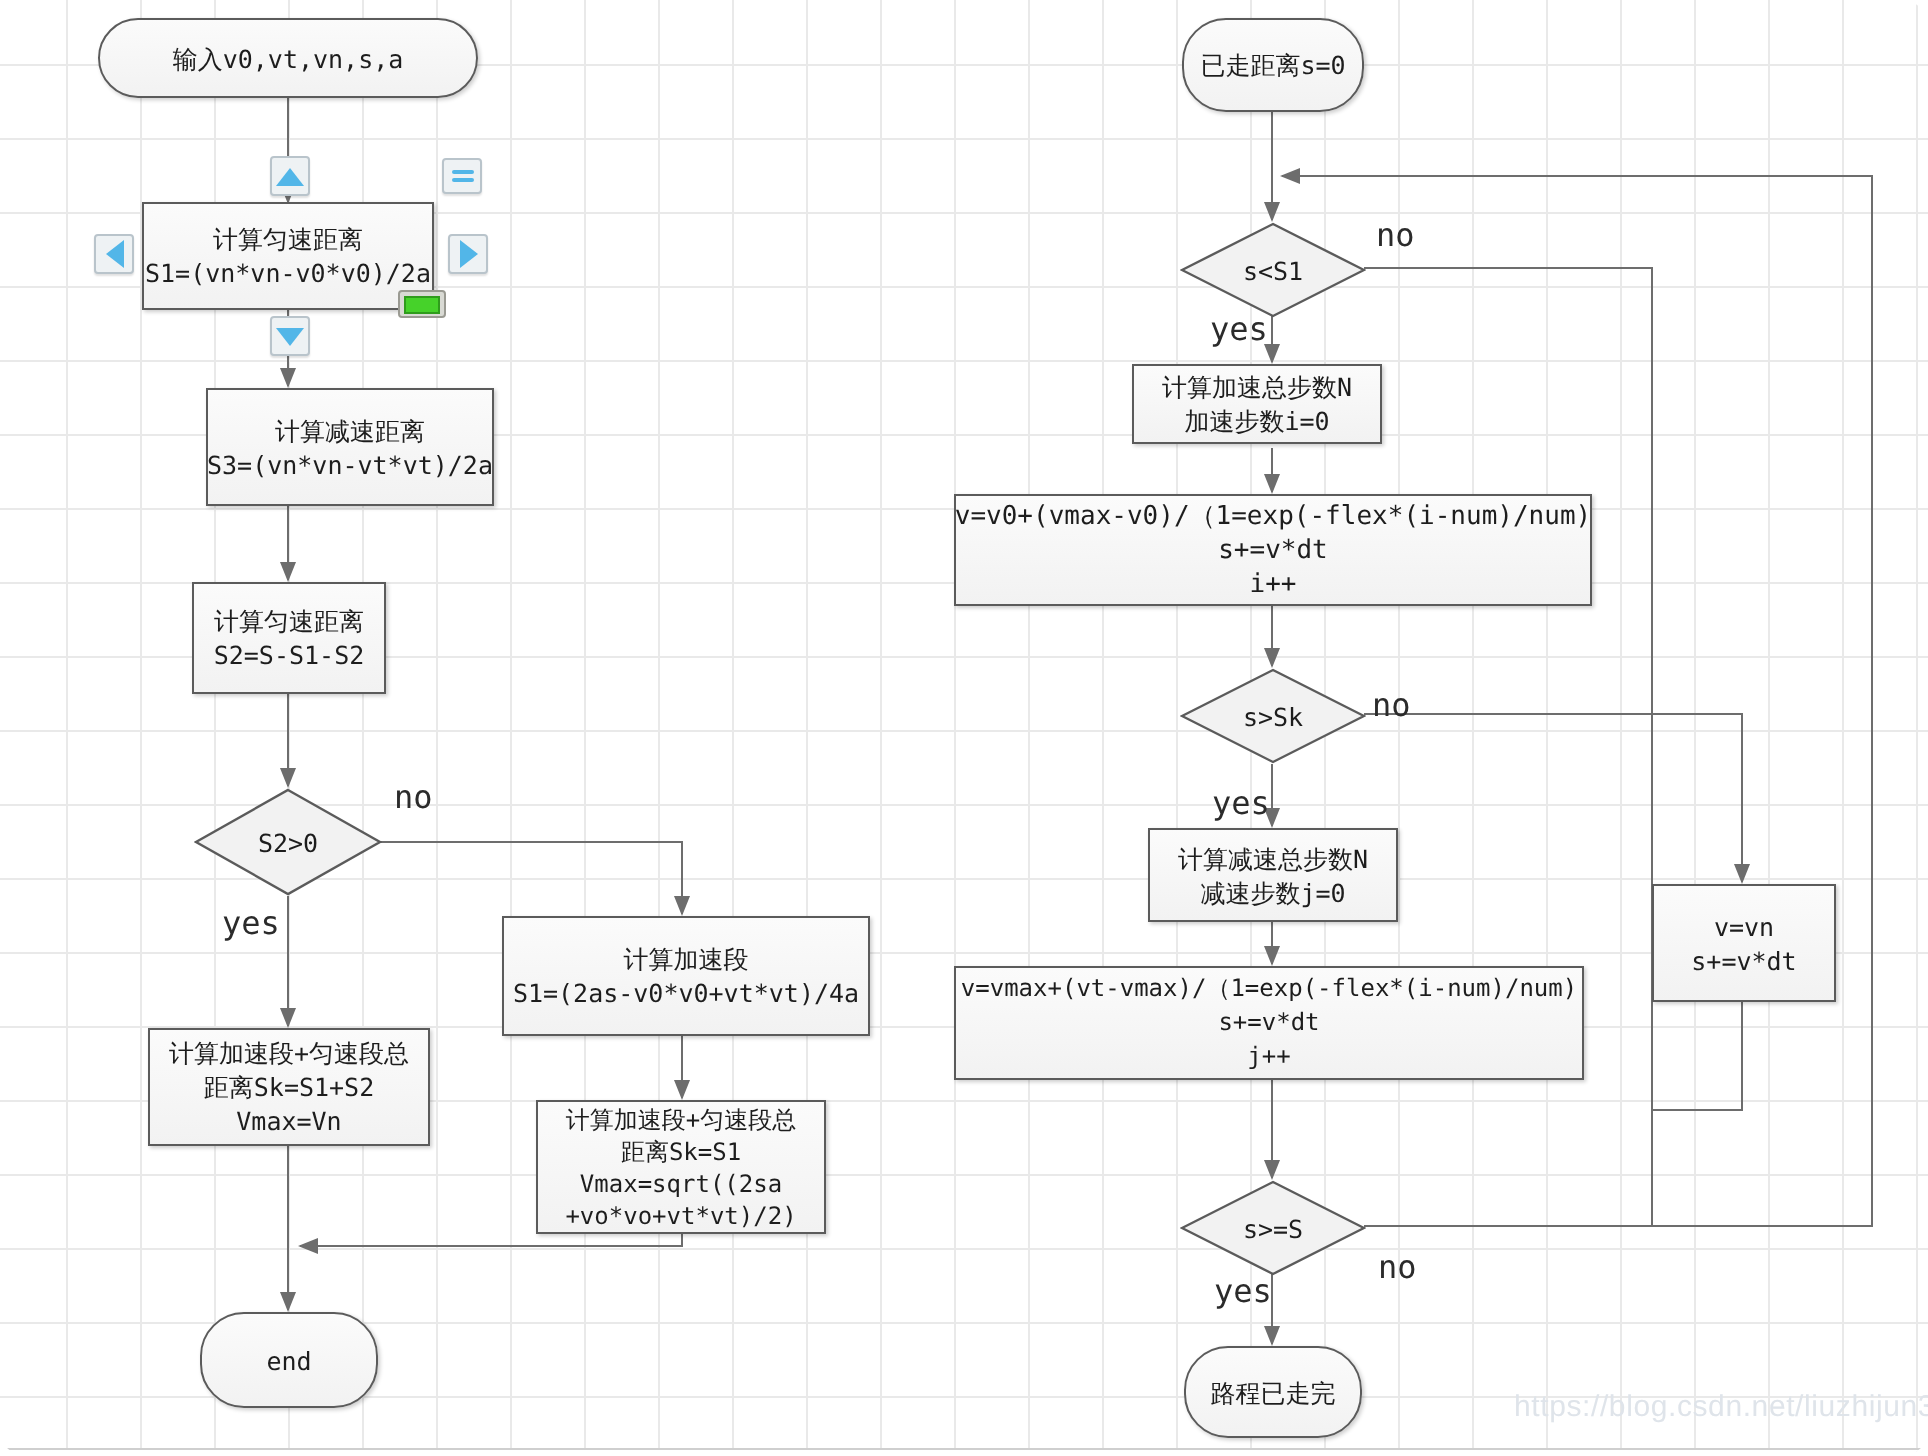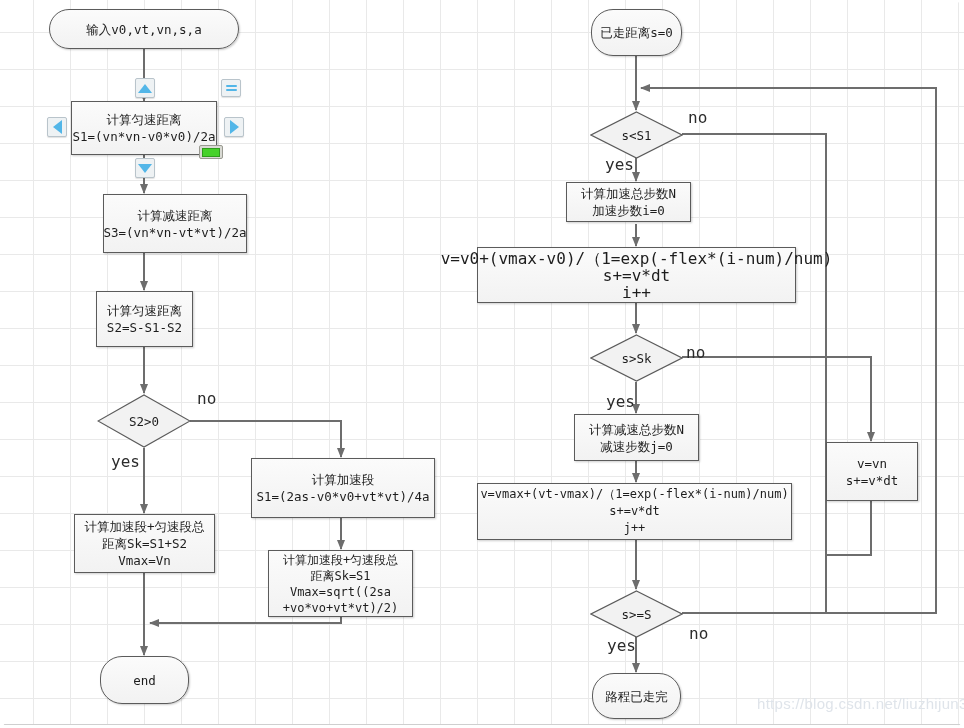--- a/index.html
+++ b/index.html
@@ -187,21 +187,21 @@
   <div class="node decision" style="left:590px;top:111px;width:93px;height:48px;">
     <svg class="dec-shape" viewBox="0 0 93 48" preserveAspectRatio="none">
       <polygon points="46.5,1 92,24 46.5,47 1,24" fill="#f2f2f2" stroke="#5b5b5b" stroke-width="1.2"></polygon>
     </svg>
     <span class="dec-label">s&lt;S1</span>
   </div>
 
   <div class="node process" style="left:566px;top:182px;width:125px;height:40px;">计算加速总步数N
 加速步数i=0</div>
 
-  <div class="node process" style="left:477px;top:247px;width:319px;height:56px;font-size:16px;line-height:17px;">v=v0+(vmax-v0)/（1=exp(-flex*(i-num)/num)
+  <div class="node process" style="left:477px;top:247px;width:319px;height:56px;font-size:13px;line-height:17px;">v=v0+(vmax-v0)/（1=exp(-flex*(i-num)/num)
 s+=v*dt
 i++</div>
 
   <div class="node decision" style="left:590px;top:334px;width:93px;height:48px;">
     <svg class="dec-shape" viewBox="0 0 93 48" preserveAspectRatio="none">
       <polygon points="46.5,1 92,24 46.5,47 1,24" fill="#f2f2f2" stroke="#5b5b5b" stroke-width="1.2"></polygon>
     </svg>
     <span class="dec-label">s&gt;Sk</span>
   </div>
 

